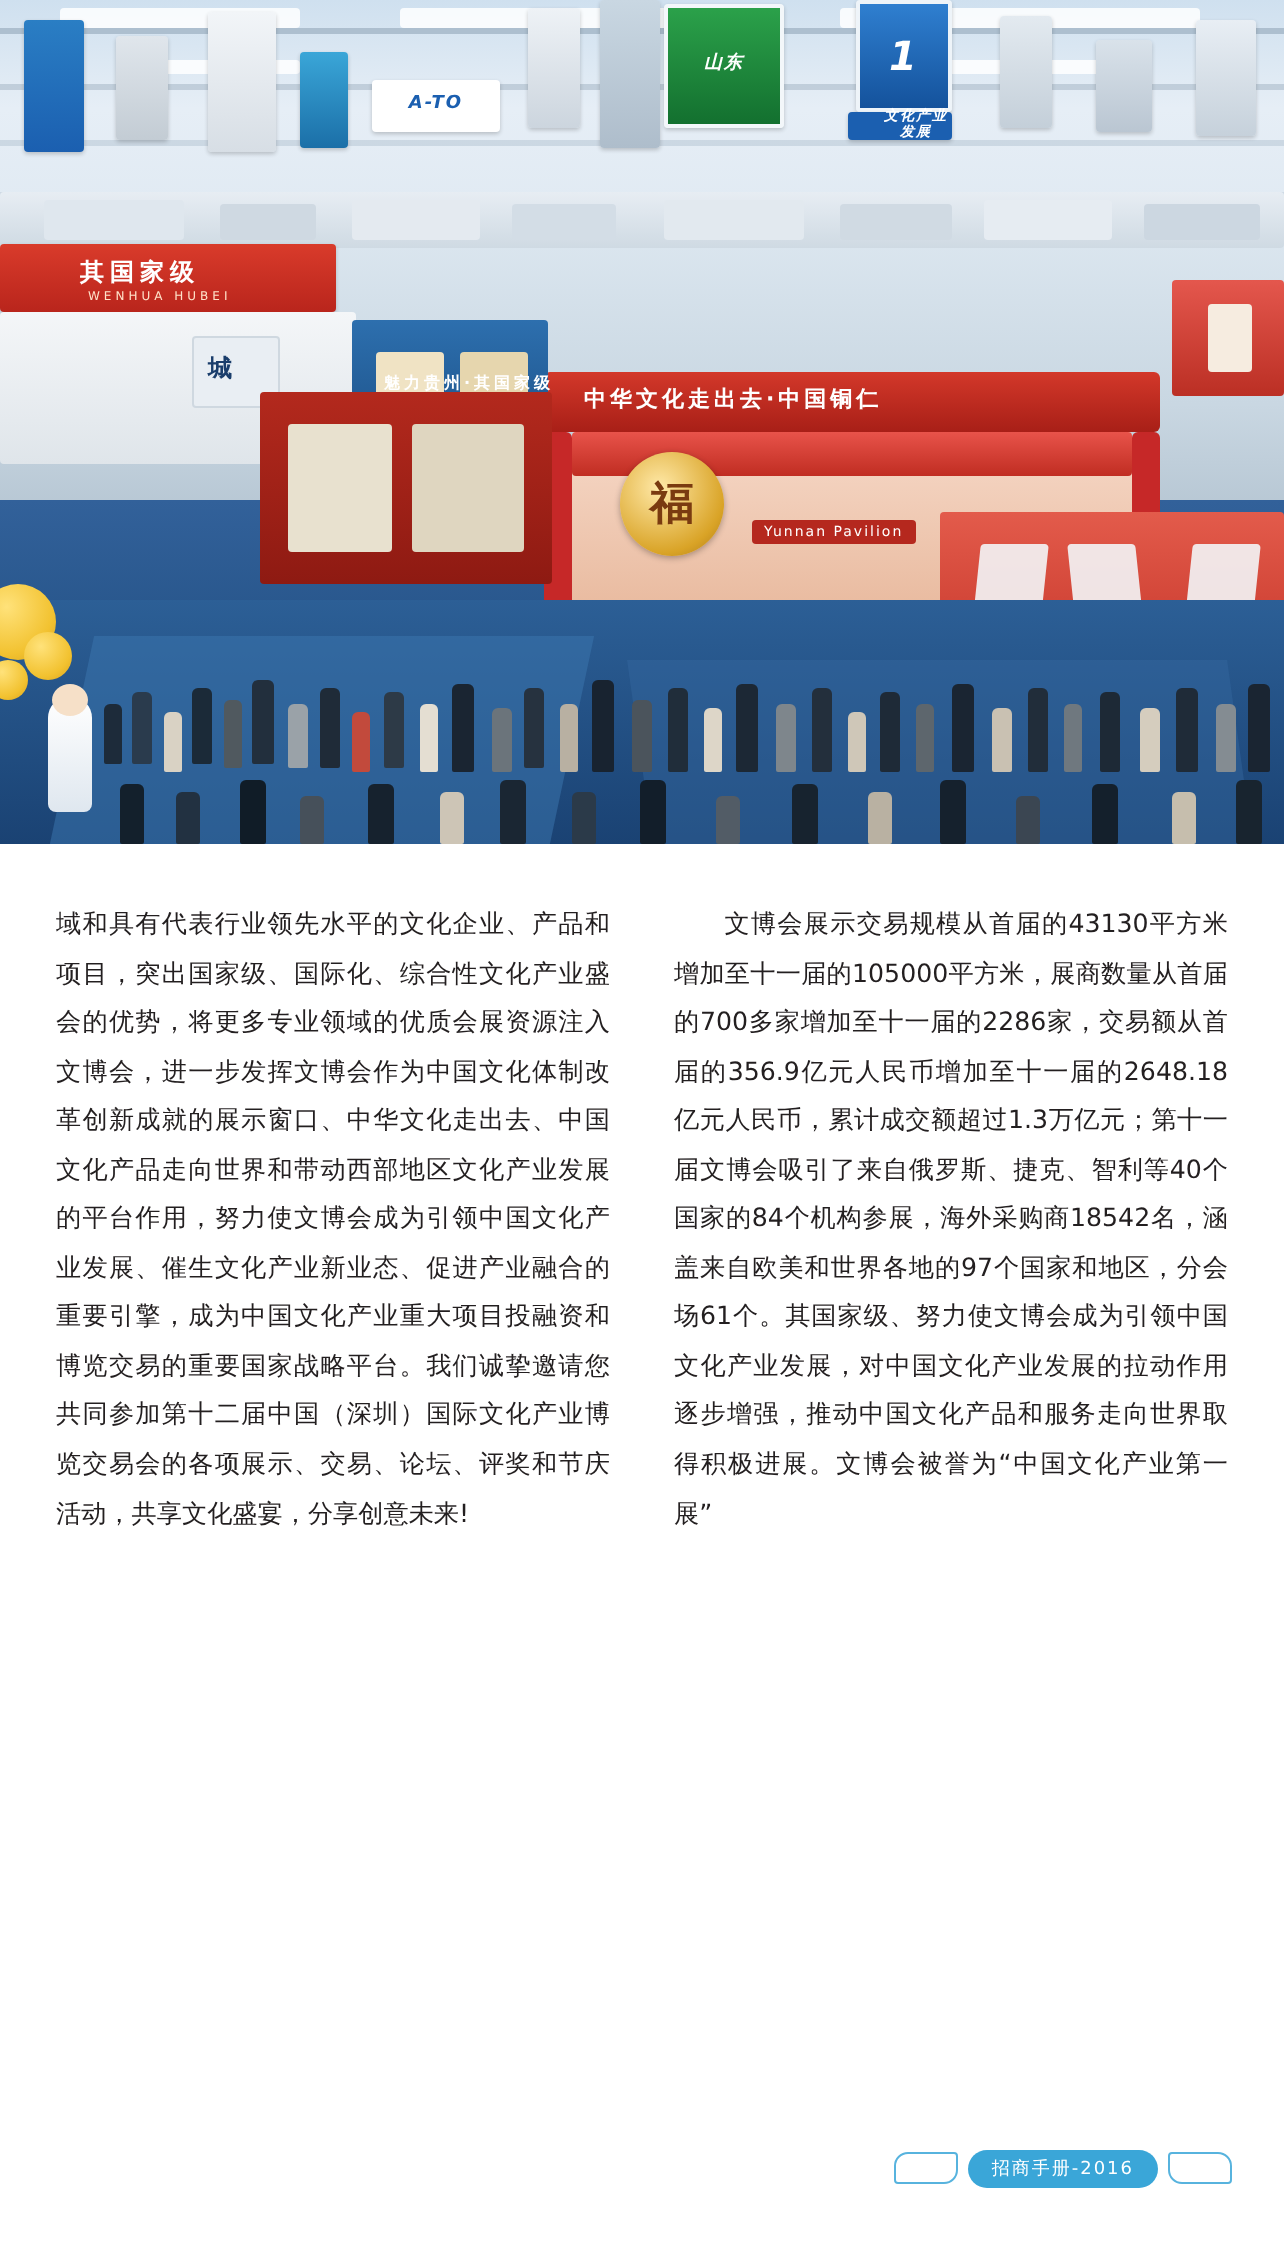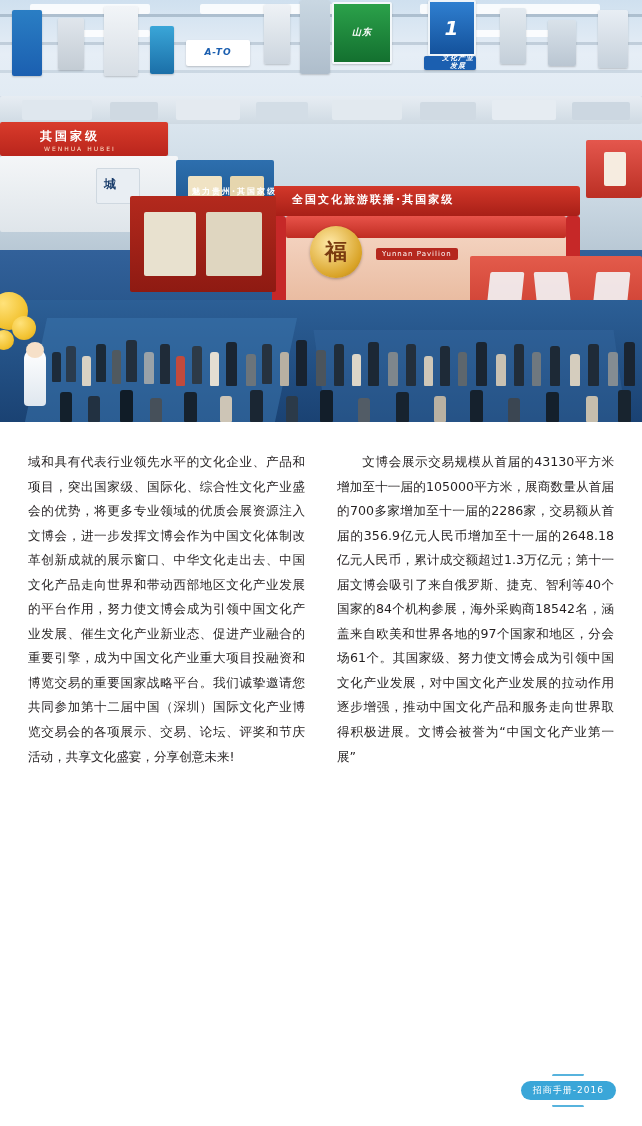--- a/index.html
+++ b/index.html
@@ -150,21 +150,20 @@
     height: 26px;
   }
   .badge {
     position: absolute;
     right: 26px;
     top: 0;
     height: 20px;
     display: flex;
     align-items: center;
     gap: 5px;
-    flex-direction: column;
   }
   .badge-pill {
     background: #3aa6d8;
     color: #ffffff;
     font-size: 9px;
     letter-spacing: 1px;
     padding: 3px 12px;
     border-radius: 10px;
     white-space: nowrap;
   }
@@ -234,30 +233,30 @@
 
     <div class="banner" style="left:0px;top:122px;width:168px;height:34px;background:linear-gradient(#d93b2b,#b9251c);"></div>
     <div style="position:absolute;left:40px;top:128px;color:#fff;font-size:12px;font-weight:bold;letter-spacing:3px;">其国家级</div>
     <div style="position:absolute;left:44px;top:145px;color:#ffe2c9;font-size:6px;letter-spacing:2px;">WENHUA HUBEI</div>
 
     <div class="booth" style="left:0px;top:156px;width:178px;height:76px;background:linear-gradient(#f4f6f8,#dfe5ea);"></div>
     <div class="booth" style="left:96px;top:168px;width:42px;height:34px;background:#e9eef3;border:1px solid #cfd8e0;"></div>
     <div style="position:absolute;left:104px;top:176px;color:#1a3d6b;font-size:12px;font-weight:bold;">城</div>
 
     <div class="red-arch" style="left:272px;top:186px;width:308px;height:30px;background:linear-gradient(#d3382a,#a81f17);"></div>
-    <div class="red-arch-title" style="left:292px;top:192px;">全国文化旅游联播·其国家级</div>
+    <div class="red-arch-title" style="left:292px;top:192px;">中华文化走出去·中国铜仁</div>
     <div class="red-arch" style="left:272px;top:216px;width:14px;height:92px;"></div>
     <div class="red-arch" style="left:566px;top:216px;width:14px;height:92px;"></div>
 
     <div class="booth" style="left:286px;top:216px;width:280px;height:96px;background:linear-gradient(#f6d9c8,#e8b89c);"></div>
     <div class="booth" style="left:286px;top:216px;width:280px;height:22px;background:linear-gradient(#e8534a,#c02d22);"></div>
     <div class="gold-disc" style="left:310px;top:226px;">
       <span>福</span>
     </div>
-    <div style="position:absolute;left:376px;top:248px;color:#ffffff;font-size:7px;letter-spacing:1px;background:#b5281e;padding:2px 6px;border-radius:2px;">Yunnan Pavilion</div>
+    <div style="position:absolute;left:376px;top:260px;color:#ffffff;font-size:7px;letter-spacing:1px;background:#b5281e;padding:2px 6px;border-radius:2px;">Yunnan Pavilion</div>
 
     <div class="booth" style="left:470px;top:256px;width:172px;height:104px;background:linear-gradient(#e35b4b,#bd2b20);"></div>
     <div class="booth" style="left:486px;top:272px;width:34px;height:84px;background:#f3f5f7;opacity:.9;transform:skewX(-6deg);"></div>
     <div class="booth" style="left:538px;top:272px;width:34px;height:84px;background:#f3f5f7;opacity:.9;transform:skewX(6deg);"></div>
     <div class="booth" style="left:592px;top:272px;width:34px;height:84px;background:#f3f5f7;opacity:.9;transform:skewX(-6deg);"></div>
 
     <div class="booth" style="left:176px;top:160px;width:98px;height:68px;background:linear-gradient(#2d6fae,#1b4f85);"></div>
     <div class="booth" style="left:188px;top:176px;width:34px;height:40px;background:#f0e3c4;"></div>
     <div class="booth" style="left:230px;top:176px;width:34px;height:40px;background:#e6d6ae;"></div>
     <div class="wall-text" style="left:192px;top:186px;color:#fff;font-size:8px;">魅力贵州·其国家级</div>

